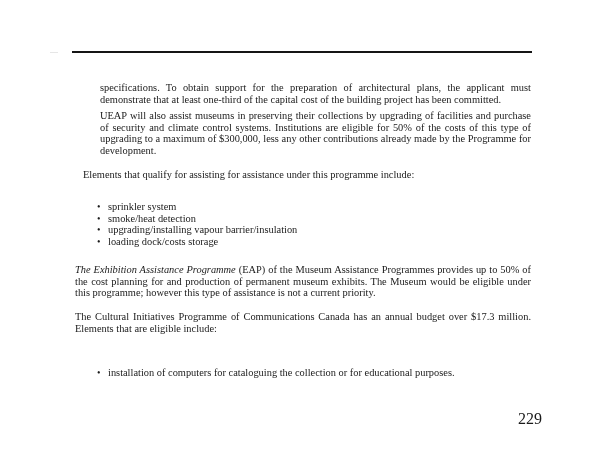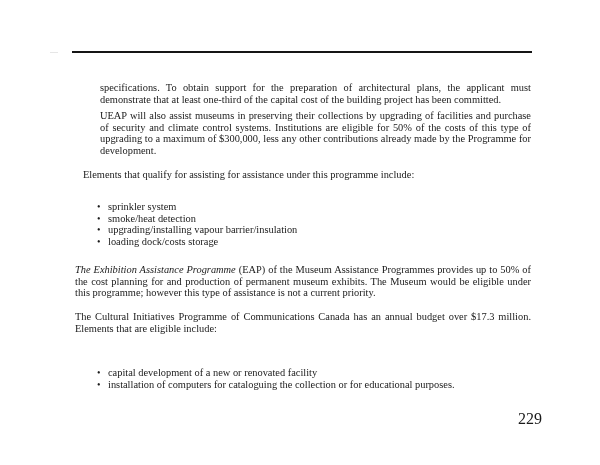--- a/index.html
+++ b/index.html
@@ -58,17 +58,16 @@
 
 <div class="block flush" style="top:264px;">
   <p><span class="italic">The Exhibition Assistance Programme</span><span> (EAP) of the Museum Assistance Programmes provides up to 50% of the cost planning for and production of permanent museum exhibits. The Museum would be eligible under this programme; however this type of assistance is not a current priority.</span></p>
 </div>
 
 <div class="block flush" style="top:311px;">
   <p>The Cultural Initiatives Programme of Communications Canada has an annual budget over $17.3 million. Elements that are eligible include:</p>
 </div>
 
 <ul class="bullets" style="left:89px; top:359px;">
-  <li>capital development of a new or renovated facility</li>
   <li>installation of computers for cataloguing the collection or for educational purposes.</li>
 </ul>
 
 <div class="page-num">229</div>
 
 </body></html>

